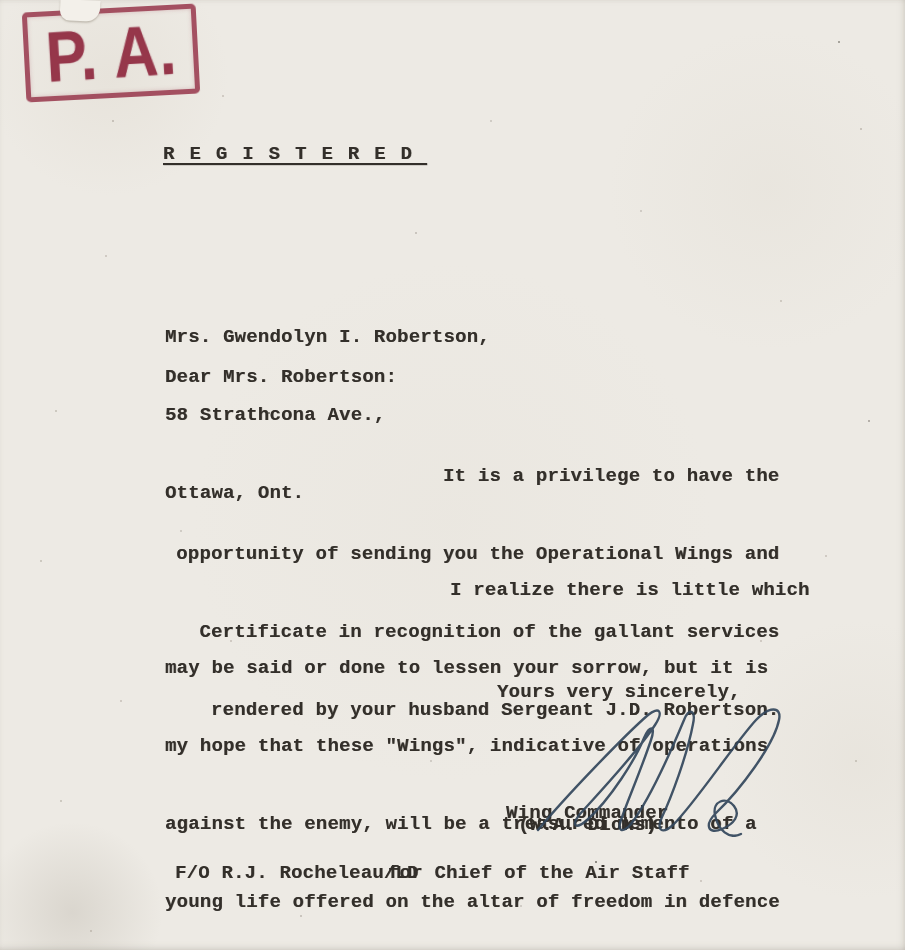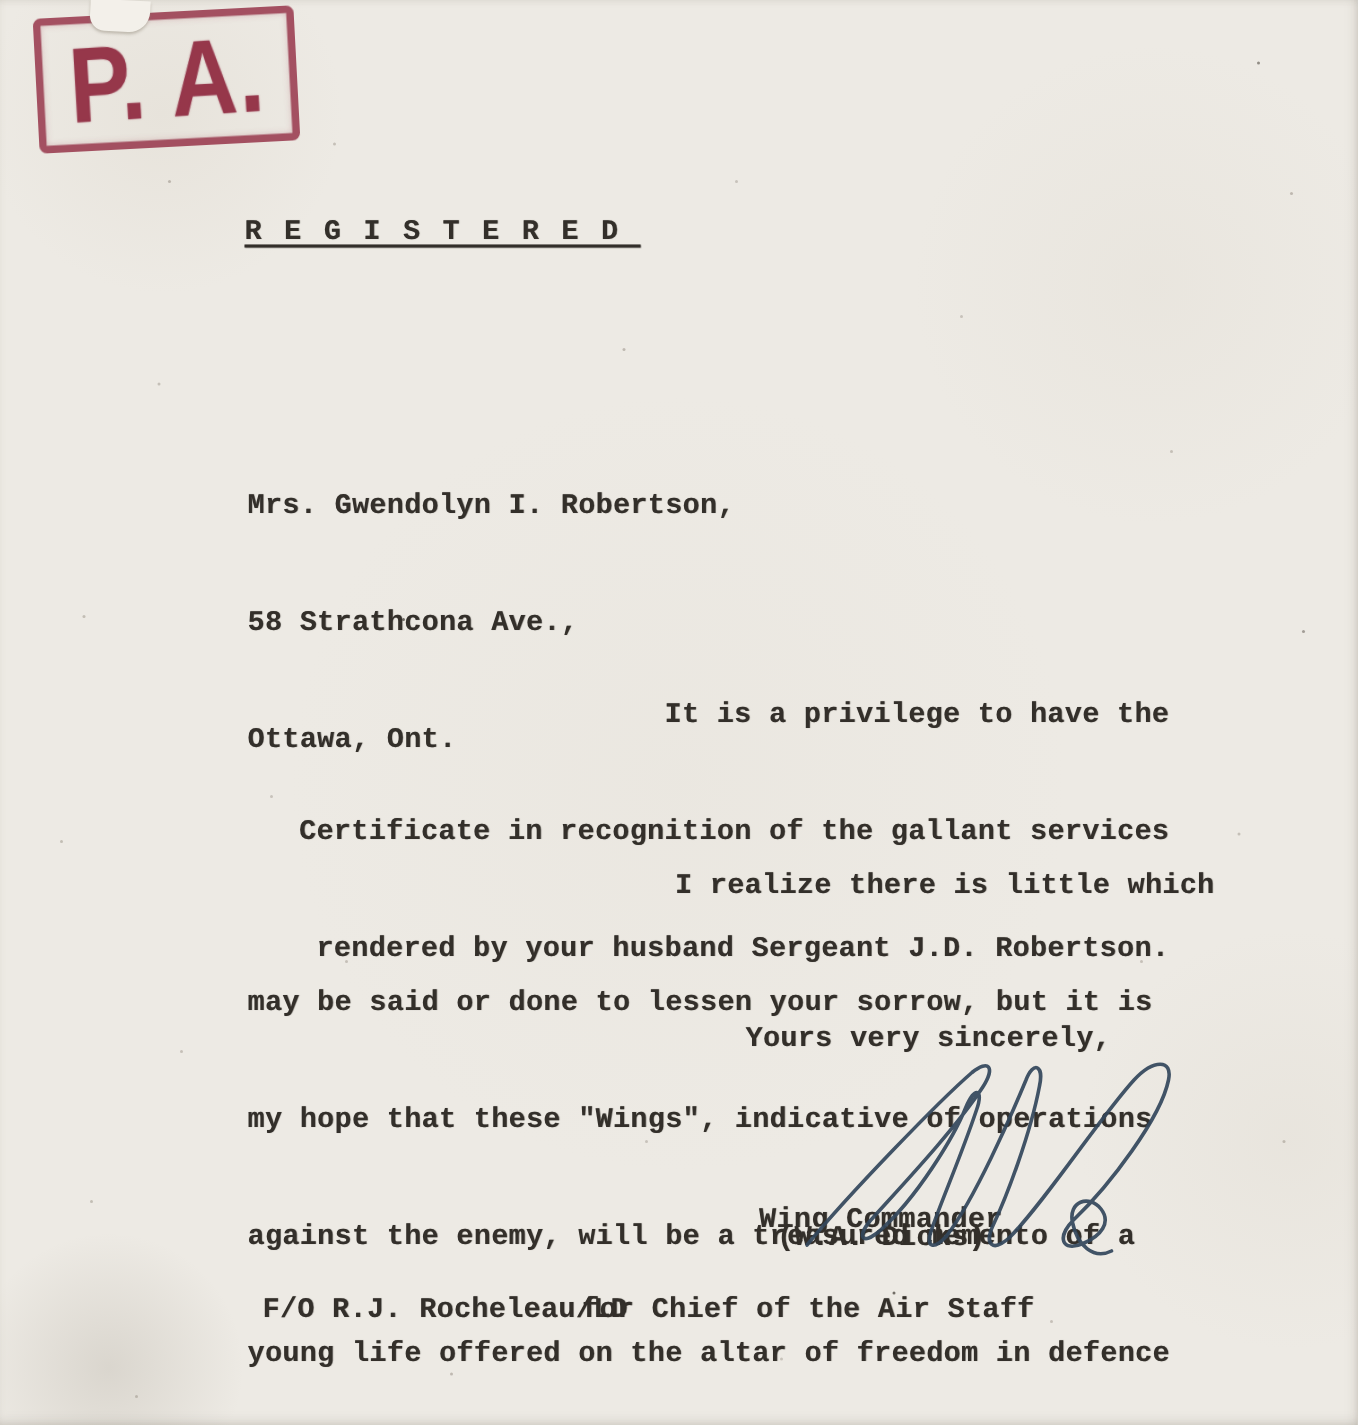--- a/index.html
+++ b/index.html
@@ -96,23 +96,25 @@
   <div class="tear"></div>
 
   <span class="t header-registered">REGISTERED</span>
 
   <div class="t address-block">
     <div>Mrs. Gwendolyn I. Robertson,</div>
     <div>58 Strathcona Ave.,</div>
     <div>Ottawa, Ont.</div>
   </div>
 
+  <div class="t salutation">Dear Mrs. Robertson:</div>
 
   <div class="t para1">
     <div class="p1-indent">It is a privilege to have the</div>
+    <div>opportunity of sending you the Operational Wings and</div>
     <div>Certificate in recognition of the gallant services</div>
     <div>rendered by your husband Sergeant J.D. Robertson.</div>
   </div>
 
   <div class="t para2">
     <div class="p2-indent">I realize there is little which</div>
     <div>may be said or done to lessen your sorrow, but it is</div>
     <div>my hope that these "Wings", indicative of operations</div>
     <div>against the enemy, will be a treasured memento of a</div>
     <div>young life offered on the altar of freedom in defence</div>

